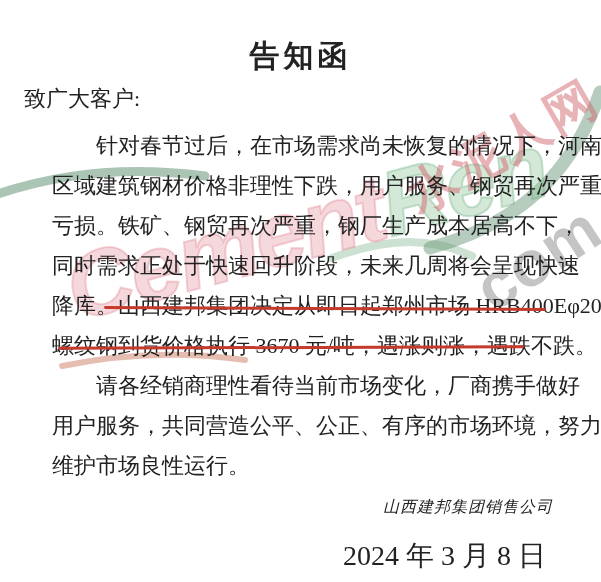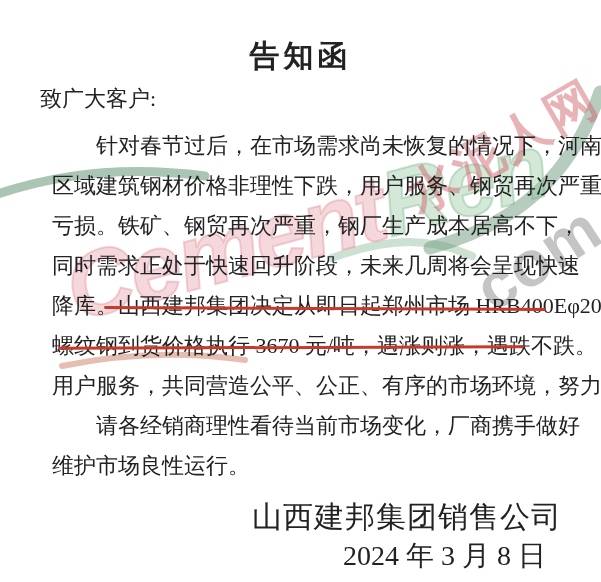--- a/index.html
+++ b/index.html
@@ -41,34 +41,34 @@
     white-space:nowrap;line-height:1;
   }
   
   .txt{position:absolute;inset:0;z-index:2;padding-left:20px;}
   .doc-title{
     position:absolute;top:36px;left:0;width:100%;
     text-align:center;font-size:30px;font-weight:600;
     letter-spacing:4px;
   }
   .salutation{
-    position:absolute;top:84px;left:40px;
+    position:absolute;top:84px;left:24px;
     font-size:22px;
   }
   .body-block{
     position:absolute;top:118px;left:52px;width:528px;margin-top:8px;
   }
   .body-line{
     font-size:22px;line-height:40px;height:40px;
     white-space:nowrap;
   }
   .body-line.indent{text-indent:2em;}
   .signature{
-    position:absolute;top:497px;right:39px;
-    font-size:30px;letter-spacing:1px;
+    position:absolute;top:497px;right:48px;
+    font-size:16px;letter-spacing:1px;font-style:italic;
   }
   .doc-date{
     position:absolute;top:537px;right:55px;
     font-size:28px;
   }
   
   .red-line{position:absolute;height:3px;z-index:3;border-radius:2px;}
   .red-line-1{left:104px;top:307px;width:442px;transform:rotate(0.25deg);}
   .red-line-2{left:58px;top:346px;width:466px;transform:rotate(-0.2deg);}
 </style>
@@ -96,22 +96,22 @@
 
     <div class="salutation">致广大客户:</div>
 
     <div class="body-block">
       <div class="body-line indent">针对春节过后，在市场需求尚未恢复的情况下，河南</div>
       <div class="body-line">区域建筑钢材价格非理性下跌，用户服务、钢贸再次严重</div>
       <div class="body-line">亏损。铁矿、钢贸再次严重，钢厂生产成本居高不下，</div>
       <div class="body-line">同时需求正处于快速回升阶段，未来几周将会呈现快速</div>
       <div class="body-line">降库。山西建邦集团决定从即日起郑州市场 HRB400Eφ20</div>
       <div class="body-line">螺纹钢到货价格执行 3670 元/吨，遇涨则涨，遇跌不跌。</div>
+      <div class="body-line indent">请各经销商理性看待当前市场变化，厂商携手做好</div>
       <div class="body-line">用户服务，共同营造公平、公正、有序的市场环境，努力</div>
-      <div class="body-line indent">请各经销商理性看待当前市场变化，厂商携手做好</div>
       <div class="body-line">维护市场良性运行。</div>
     </div>
 
     <div class="signature">山西建邦集团销售公司</div>
 
     <div class="doc-date">2024 年 3 月 8 日</div>
   </div>
 
   <div class="red-line red-line-1" style="background: rgb(198, 58, 44);"></div>
   <div class="red-line red-line-2" style="background: rgb(198, 58, 44);"></div>

